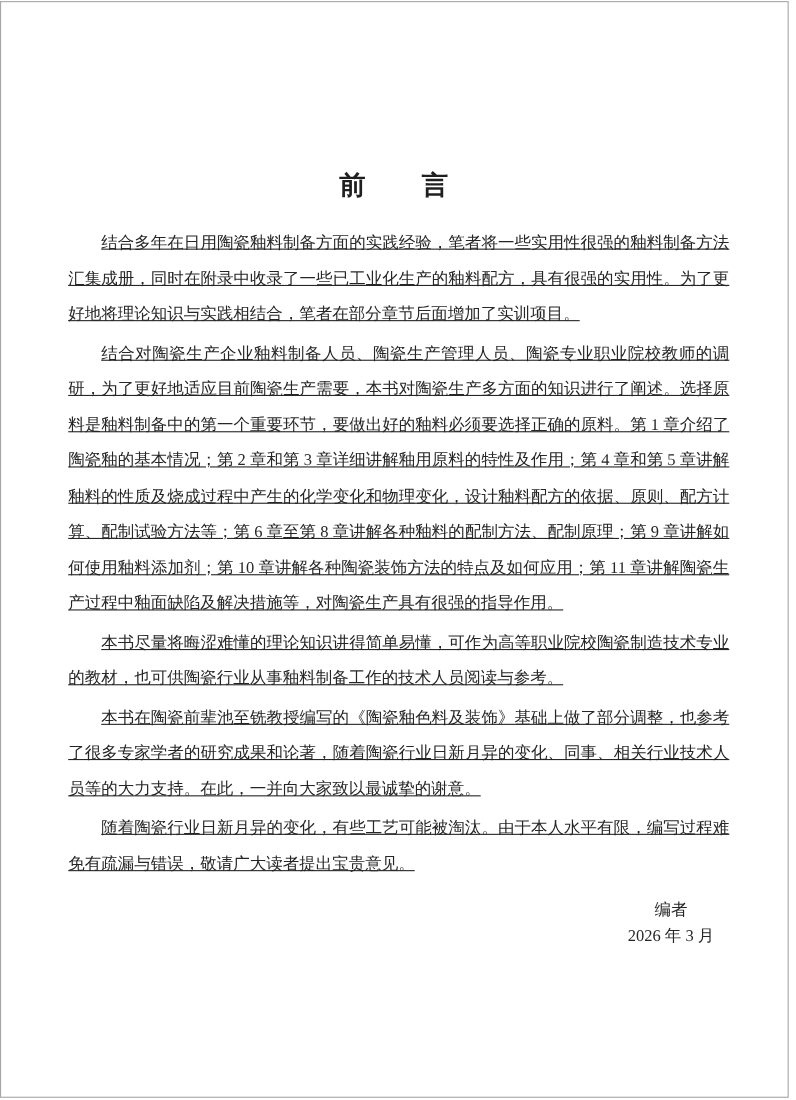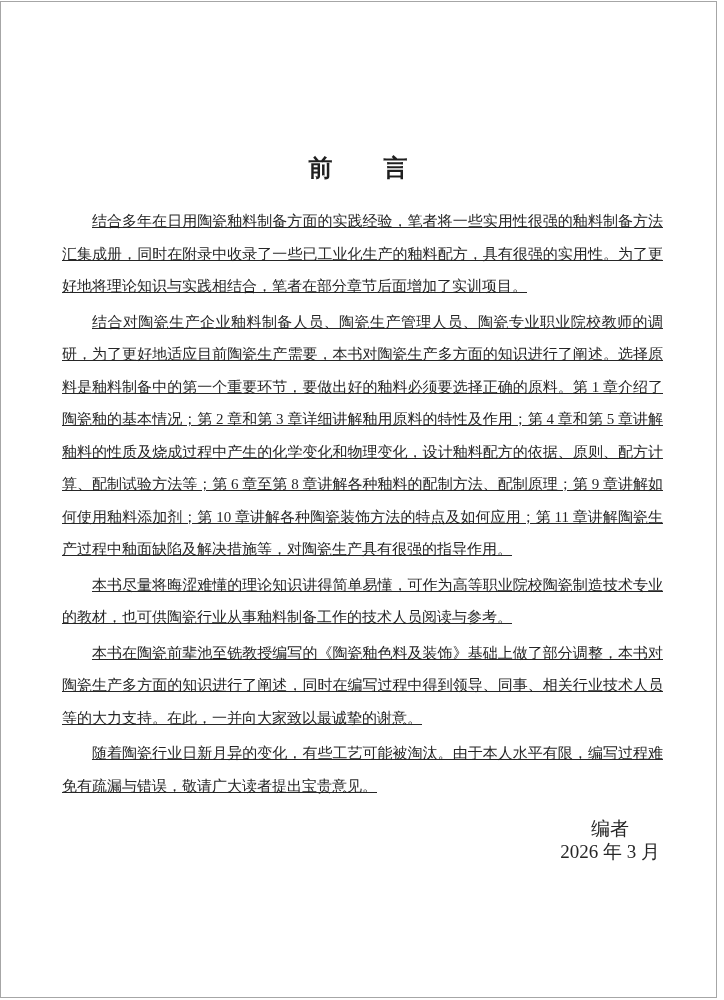--- a/index.html
+++ b/index.html
@@ -51,42 +51,42 @@
     margin: 0 0 3px 0;
     text-indent: 2em;
     text-decoration: underline;
   }
   .signature {
     position: absolute;
     left: 520px;
     top: 817px;
     width: 180px;
     text-align: center;
-    font-size: 19px;
+    font-size: 15px;
     line-height: 23px;
     color: #262626;
   }
   .signature div {
     white-space: nowrap;
   }
 </style>
 </head>
 <body>
 
 <div class="page">
 
   <div class="scan-border"></div>
 
   <h1 class="page-title">前　　言</h1>
 
   <div class="text-block">
     <p>结合多年在日用陶瓷釉料制备方面的实践经验，笔者将一些实用性很强的釉料制备方法汇集成册，同时在附录中收录了一些已工业化生产的釉料配方，具有很强的实用性。为了更好地将理论知识与实践相结合，笔者在部分章节后面增加了实训项目。</p>
     <p>结合对陶瓷生产企业釉料制备人员、陶瓷生产管理人员、陶瓷专业职业院校教师的调研，为了更好地适应目前陶瓷生产需要，本书对陶瓷生产多方面的知识进行了阐述。选择原料是釉料制备中的第一个重要环节，要做出好的釉料必须要选择正确的原料。第 1 章介绍了陶瓷釉的基本情况；第 2 章和第 3 章详细讲解釉用原料的特性及作用；第 4 章和第 5 章讲解釉料的性质及烧成过程中产生的化学变化和物理变化，设计釉料配方的依据、原则、配方计算、配制试验方法等；第 6 章至第 8 章讲解各种釉料的配制方法、配制原理；第 9 章讲解如何使用釉料添加剂；第 10 章讲解各种陶瓷装饰方法的特点及如何应用；第 11 章讲解陶瓷生产过程中釉面缺陷及解决措施等，对陶瓷生产具有很强的指导作用。</p>
     <p>本书尽量将晦涩难懂的理论知识讲得简单易懂，可作为高等职业院校陶瓷制造技术专业的教材，也可供陶瓷行业从事釉料制备工作的技术人员阅读与参考。</p>
-    <p>本书在陶瓷前辈池至铣教授编写的《陶瓷釉色料及装饰》基础上做了部分调整，本书对陶瓷生产多方面的知识进行了阐述，同时在编写过程中得到领导、同事、相关行业技术人员等的大力支持。在此，一并向大家致以最诚挚的谢意。</p>
+    <p>本书在陶瓷前辈池至铣教授编写的《陶瓷釉色料及装饰》基础上做了部分调整，也参考了很多专家学者的研究成果和论著，随着陶瓷行业日新月异的变化、同事、相关行业技术人员等的大力支持。在此，一并向大家致以最诚挚的谢意。</p>
     <p>随着陶瓷行业日新月异的变化，有些工艺可能被淘汰。由于本人水平有限，编写过程难免有疏漏与错误，敬请广大读者提出宝贵意见。</p>
   </div>
 
   <div class="signature">
     <div>编者</div>
     <div>2026 年 3 月</div>
   </div>
 
 </div>
 

